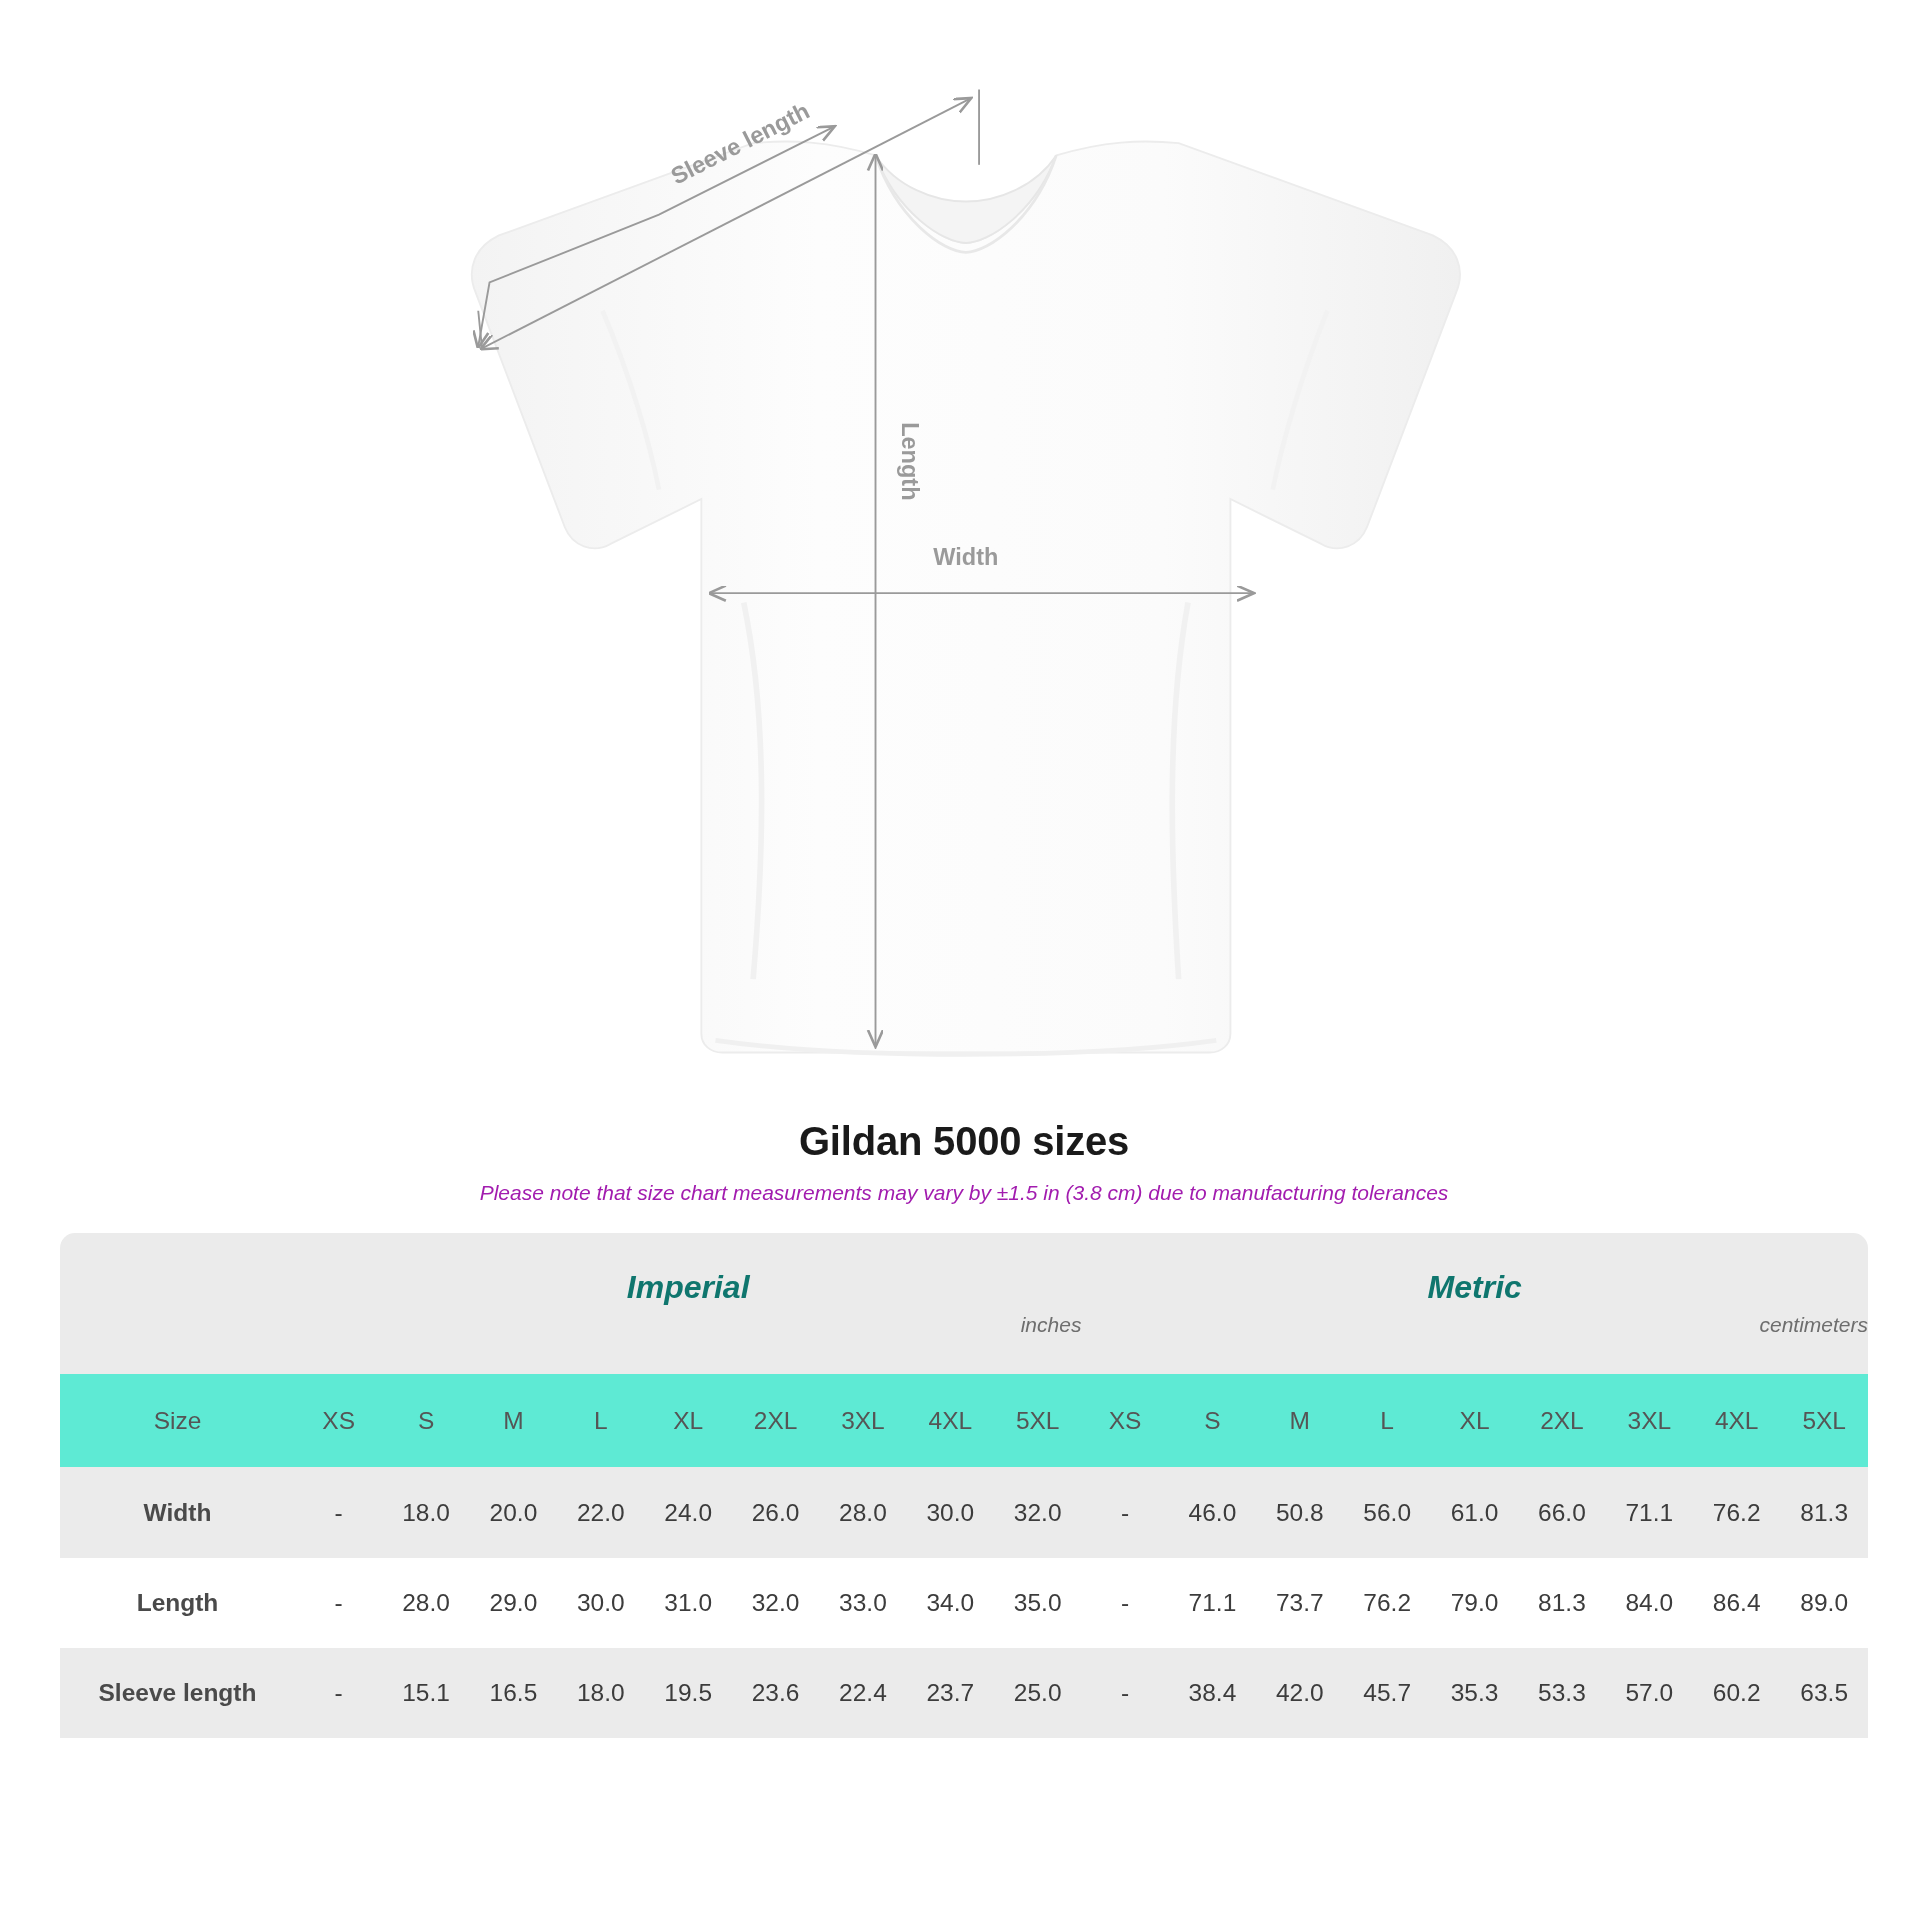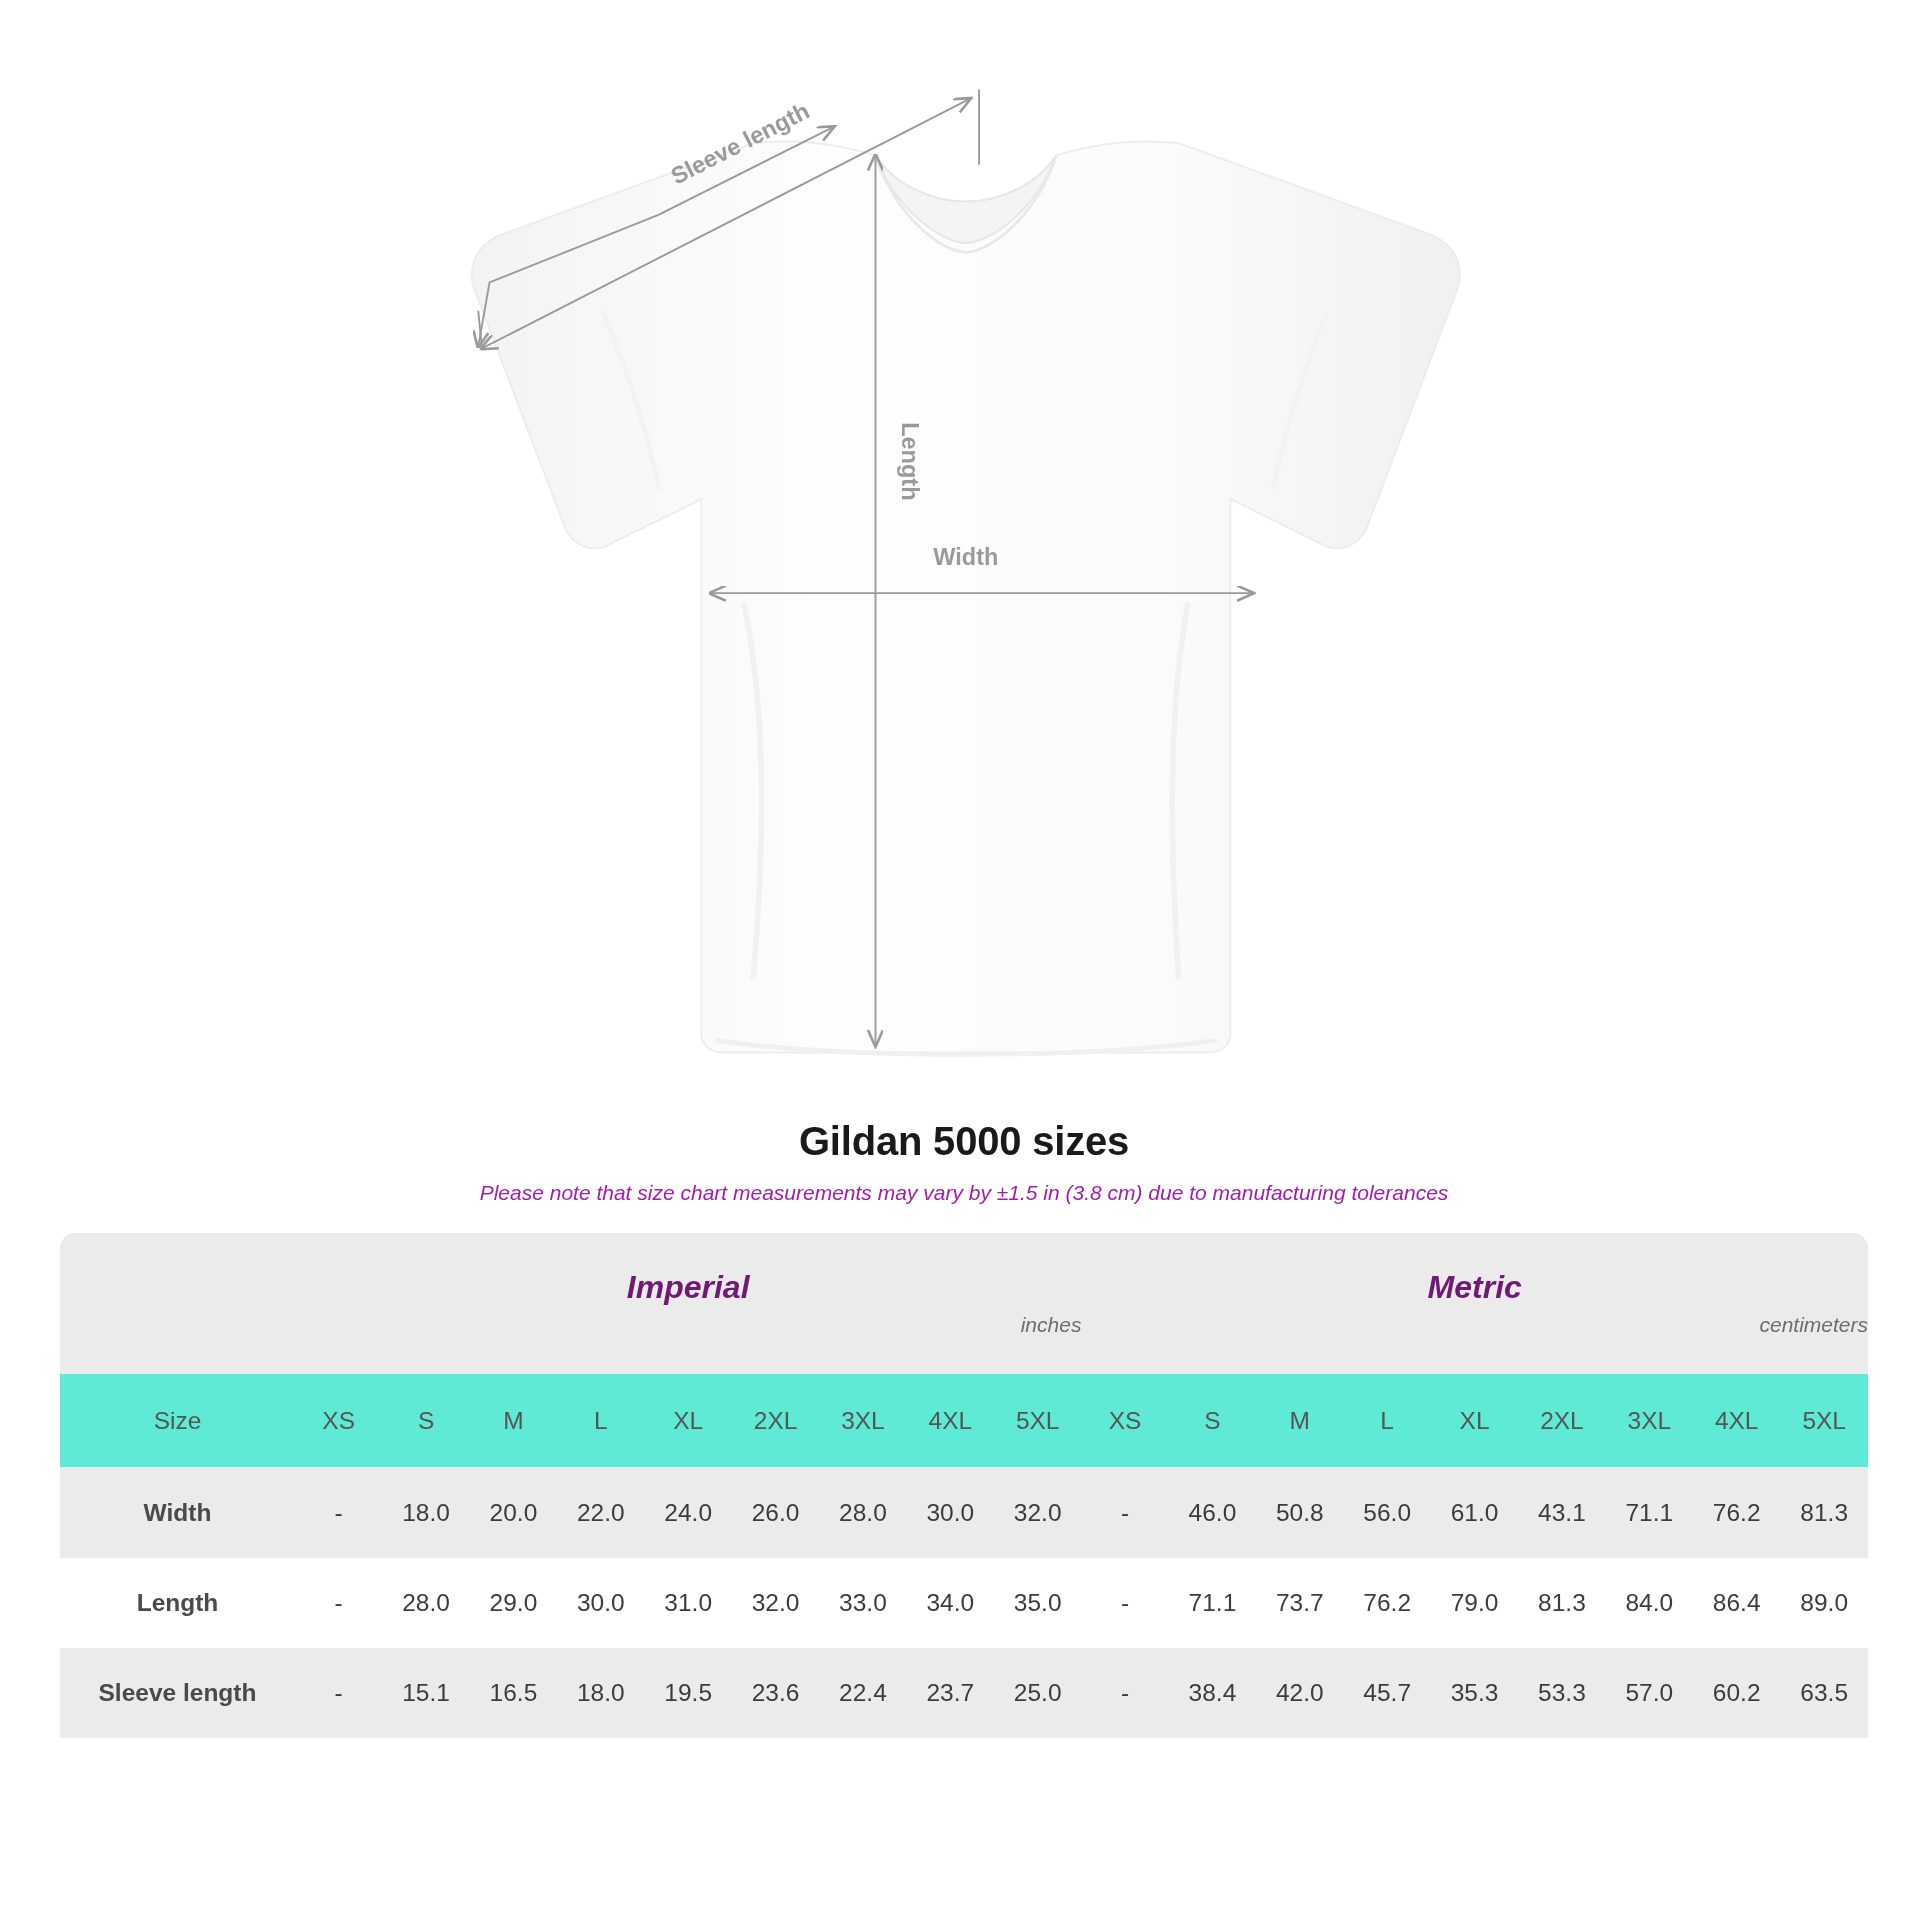--- a/index.html
+++ b/index.html
@@ -72,21 +72,21 @@
   .unit-row td.first {
     border-top-left-radius: 15px;
   }
   .unit-row td.last {
     border-top-right-radius: 15px;
   }
   .unit-name {
     font-size: 32px;
     font-weight: bold;
     font-style: italic;
-    color: #701a75;
+    color: #0f766e;
     line-height: 1.1;
   }
   .unit-sub {
     font-size: 21px;
     font-style: italic;
     color: #6e6e6e;
     margin-top: 7.5px;
     text-align: right;
   }
 
@@ -275,21 +275,21 @@
             <td>24.0</td>
             <td>26.0</td>
             <td>28.0</td>
             <td>30.0</td>
             <td>32.0</td>
             <td>-</td>
             <td>46.0</td>
             <td>50.8</td>
             <td>56.0</td>
             <td>61.0</td>
-            <td>43.1</td>
+            <td>66.0</td>
             <td>71.1</td>
             <td>76.2</td>
             <td>81.3</td>
           </tr>
           <tr class="data-row plain">
             <td class="rowlabel first">Length</td>
             <td>-</td>
             <td>28.0</td>
             <td>29.0</td>
             <td>30.0</td>

